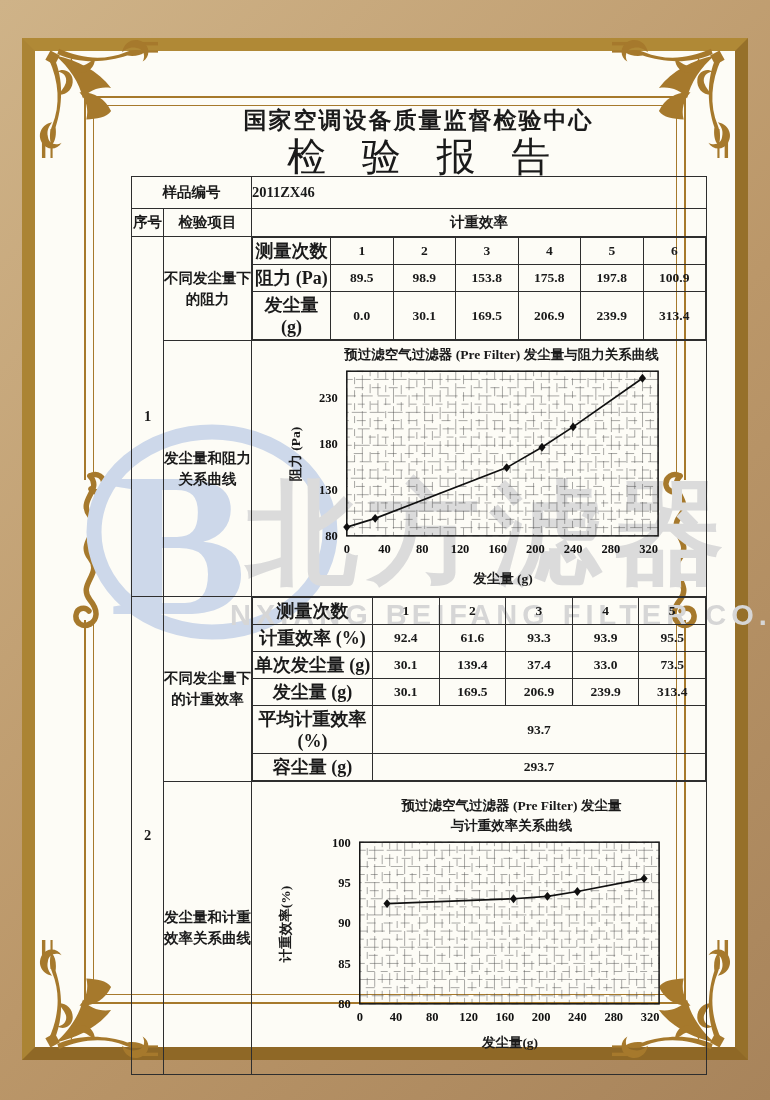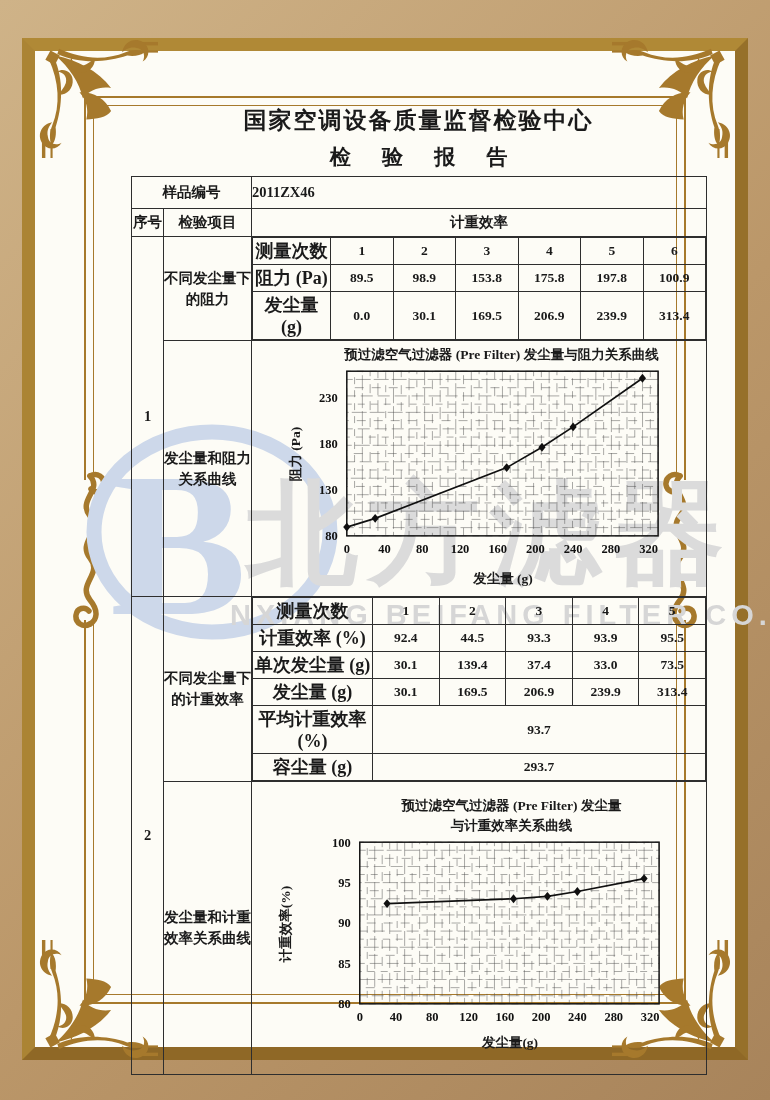--- a/index.html
+++ b/index.html
@@ -24,21 +24,21 @@
   .wm-cn{position:absolute;left:246px;top:478px;line-height:1;
          font-family:"Liberation Sans","DejaVu Sans",sans-serif;
          font-size:112px;font-weight:700;letter-spacing:10px;color:#dbdbdb;}
   .wm-en{position:absolute;left:230px;top:599px;
          font-family:"Liberation Sans","DejaVu Sans",sans-serif;
          font-size:29px;font-weight:700;letter-spacing:5px;color:#d6d6d6;white-space:nowrap;}
 
   .content{position:absolute;left:115px;top:96px;width:575px;z-index:2;padding-left:16px;}
   .h1{text-align:center;font-family:"Liberation Sans","DejaVu Sans",sans-serif;
       font-size:23px;font-weight:700;letter-spacing:2px;margin:10px 0 0 0;line-height:28px;}
-  .h2{text-align:center;font-size:21px;font-weight:700;word-spacing:26px;margin:4px 0 0 0;line-height:38px;}
+  .h2{text-align:center;font-size:39px;font-weight:400;word-spacing:26px;margin:4px 0 0 0;line-height:38px;}
   .meta{display:flex;justify-content:space-between;align-items:flex-end;
         font-size:14.5px;margin:8px 0 0 0;height:21px;}
 
   table.main{border-collapse:collapse;width:575px;table-layout:fixed;}
   table.main>tbody>tr>td{border:1.5px solid #2e2e2e;padding:0;background:transparent;font-weight:bold;}
   td.seq{text-align:center;font-size:14.5px;}
   td.itemlab{text-align:center;font-size:14.5px;line-height:21px;padding:2px 6px;vertical-align:middle;margin-left:16px;}
   tr.r-sample{height:32px;}
   tr.r-cols{height:28px;}
   td.hcell{text-align:center;font-size:14.5px;}
@@ -313,21 +313,21 @@
                   <td class="lab">测量次数</td>
                   <td>1</td>
                   <td>2</td>
                   <td>3</td>
                   <td>4</td>
                   <td>5</td>
                 </tr>
                 <tr>
                   <td class="lab">计重效率 (%)</td>
                   <td>92.4</td>
-                  <td>44.5</td>
+                  <td>61.6</td>
                   <td>93.3</td>
                   <td>93.9</td>
                   <td>95.5</td>
                 </tr>
                 <tr>
                   <td class="lab">单次发尘量 (g)</td>
                   <td>30.1</td>
                   <td>139.4</td>
                   <td>37.4</td>
                   <td>33.0</td>

